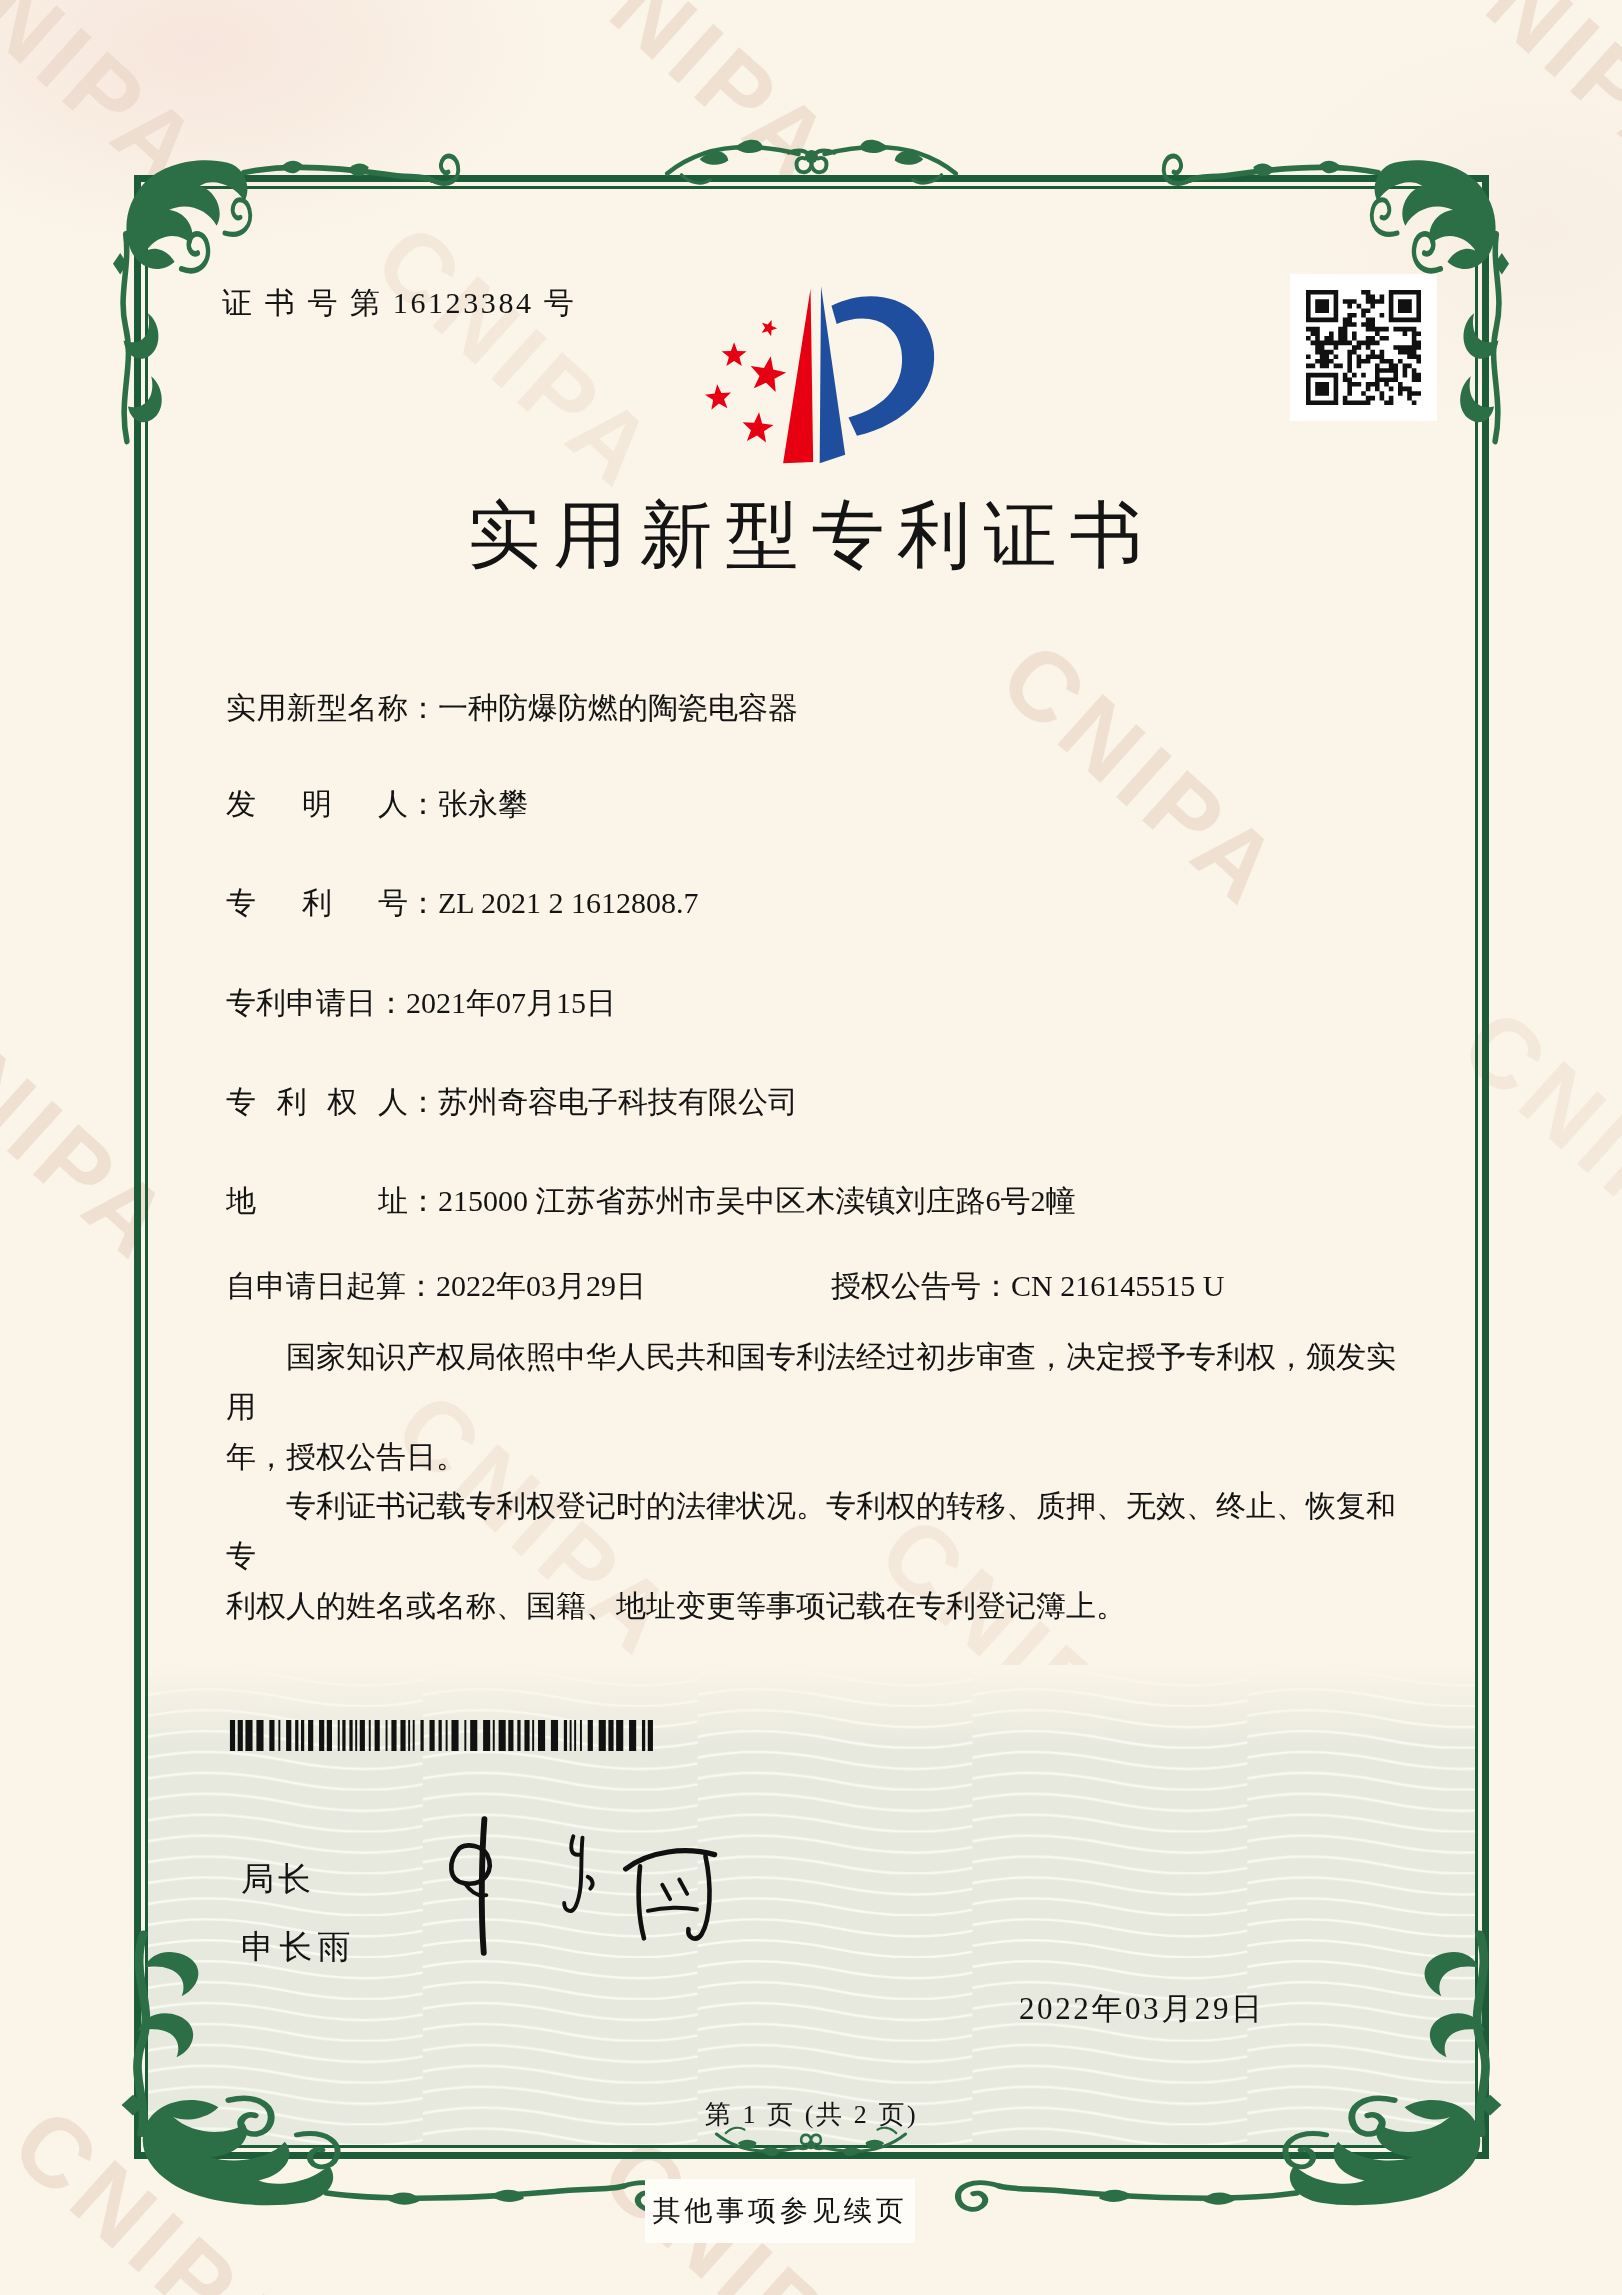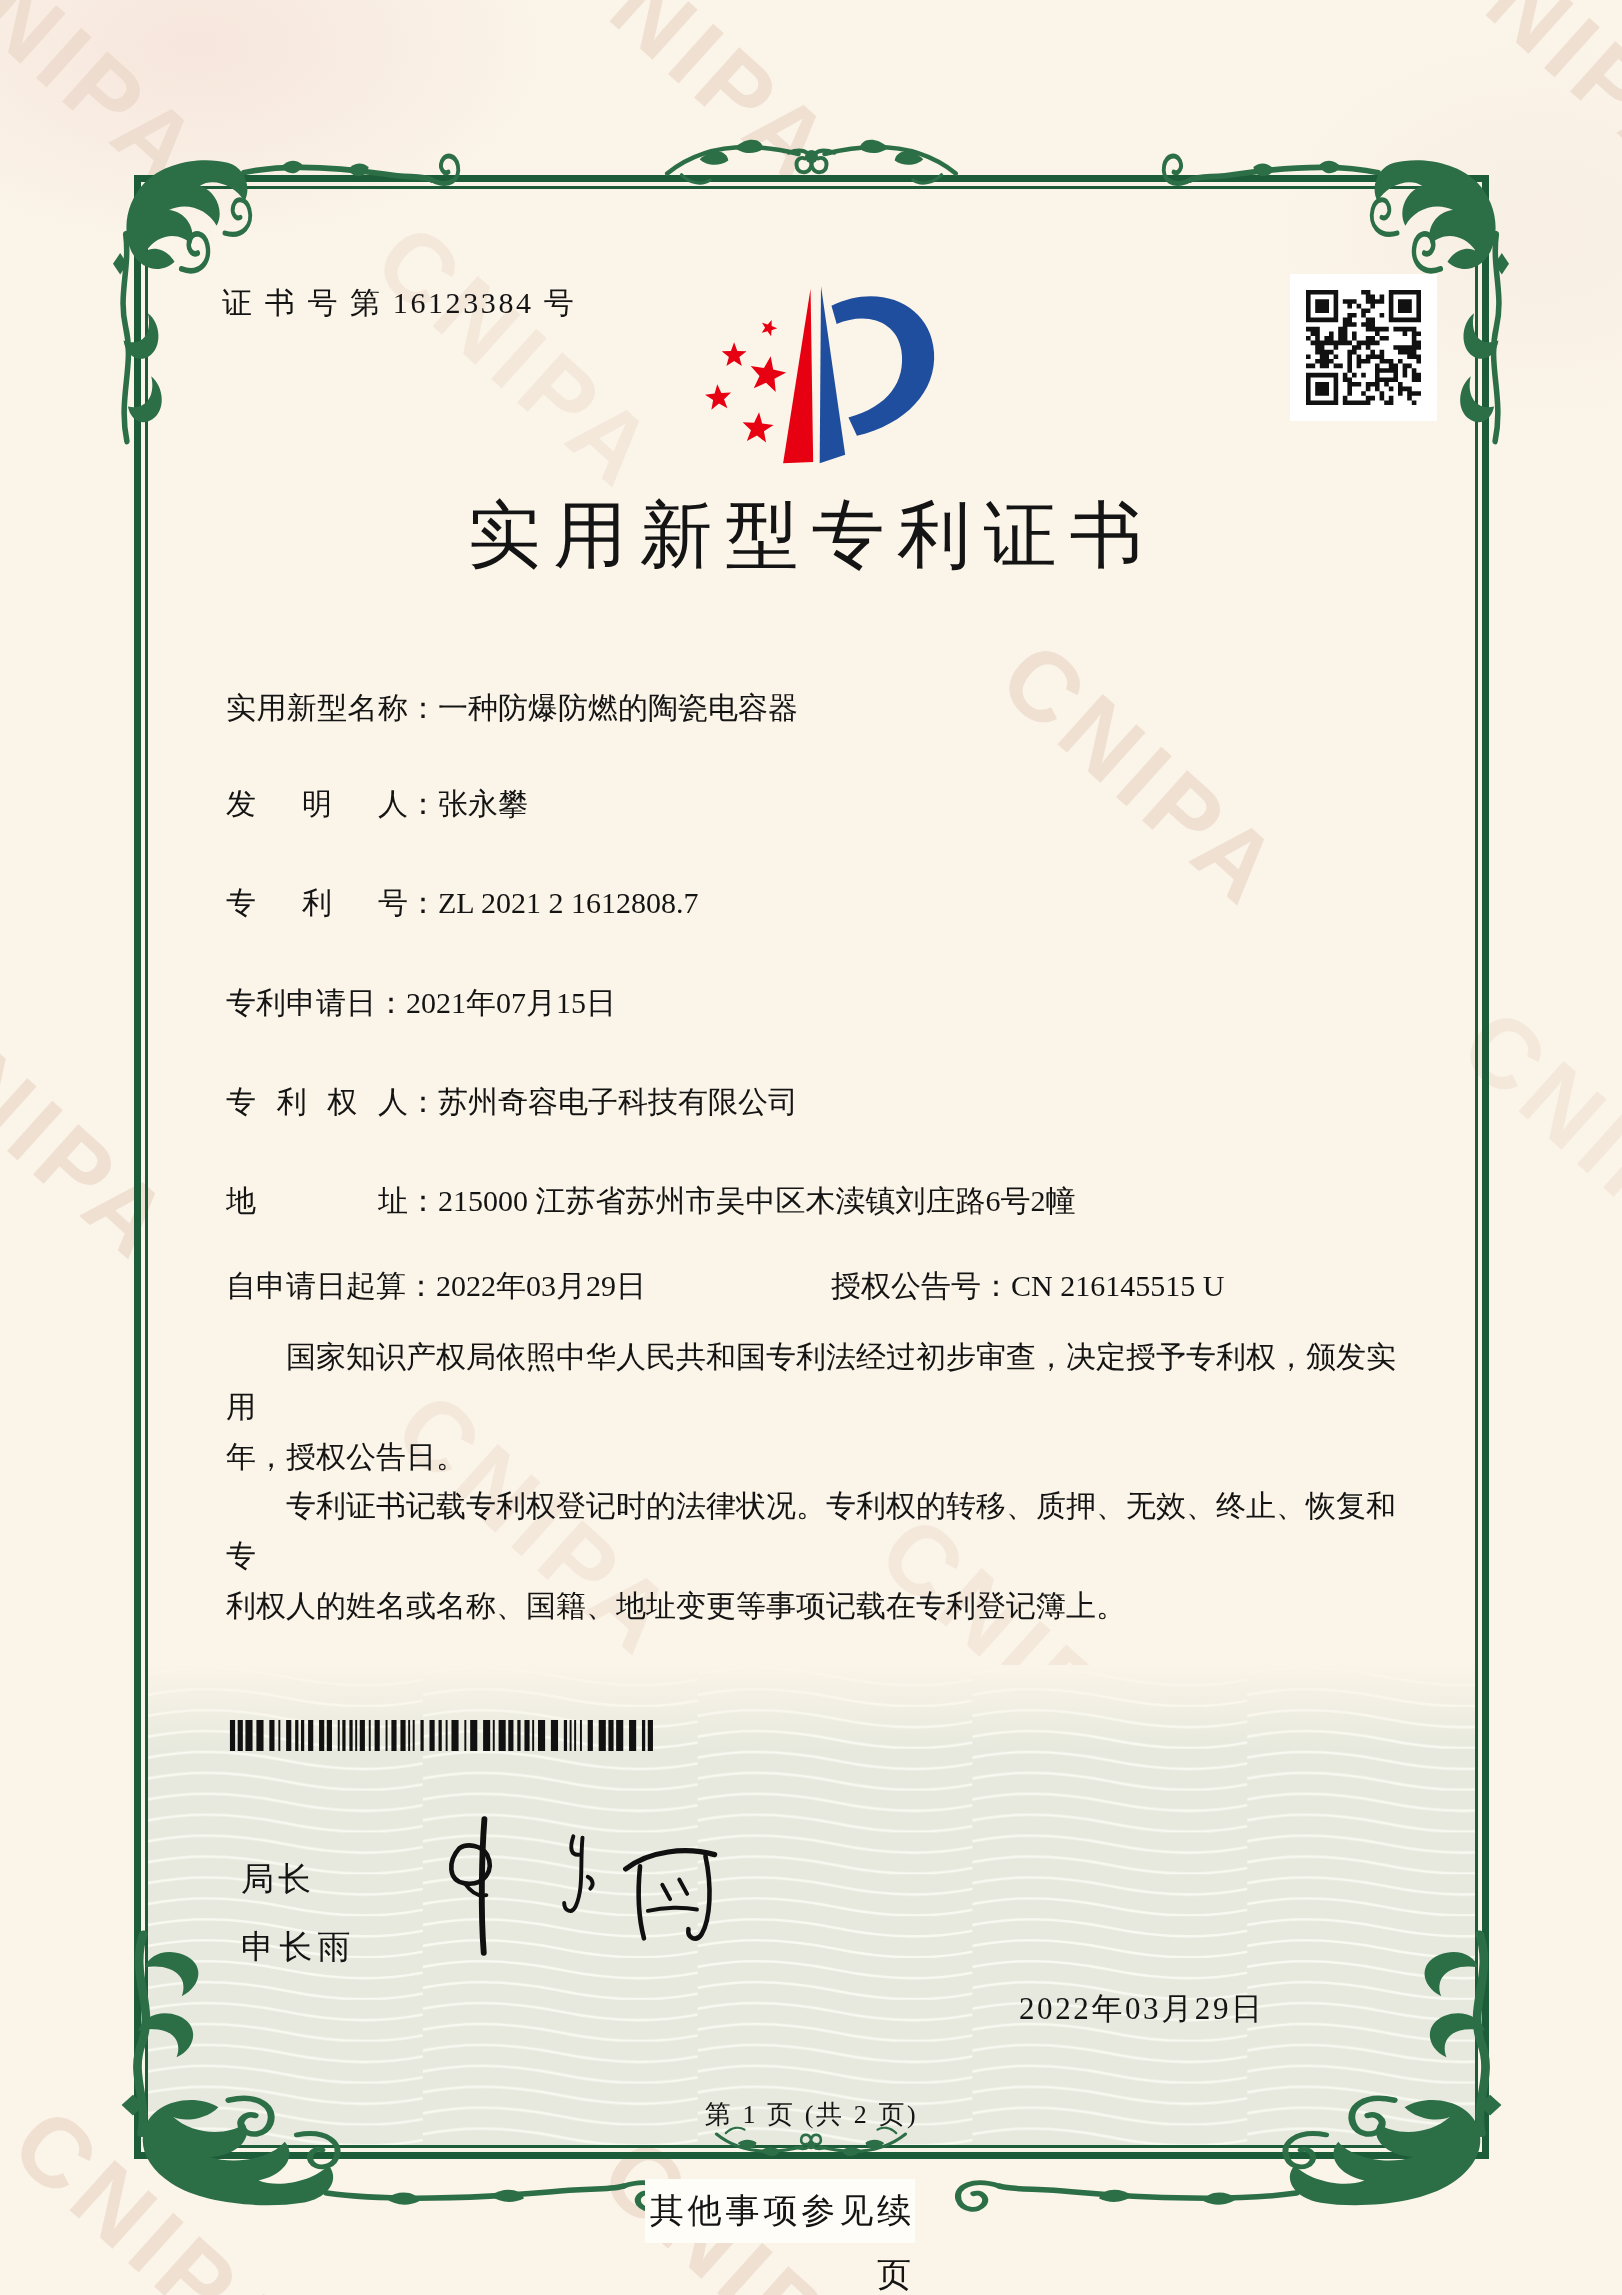--- a/index.html
+++ b/index.html
@@ -32,21 +32,21 @@
   .jlabel{display:inline-flex; justify-content:space-between; width:182px; vertical-align:top;}
   .para{position:absolute; left:226px; width:1178px; font-size:30px; line-height:50px; z-index:5;}
   .wave{position:absolute; left:148px; top:1665px; z-index:3;}
   .barcode{position:absolute; left:226px; top:1720px; z-index:5;}
   .dir-title{position:absolute; left:241px; top:1857px; font-size:33px; letter-spacing:3.9px; z-index:5;}
   .dir-name{position:absolute; left:241px; top:1925px; font-size:33px; letter-spacing:5.2px; z-index:5;}
   .sig{position:absolute; left:419px; top:1814px; z-index:5;}
   .grant-date-bottom{position:absolute; left:1019px; top:1988px; font-size:31px; letter-spacing:2.6px; z-index:5;}
   .page-info{position:absolute; left:0; width:100%; top:2097px; text-align:center; font-size:26px; letter-spacing:2.6px; z-index:5;}
   .cont-box{position:absolute; left:645px; top:2179px; width:270px; height:64px; background:#fffdf8; z-index:5;}
-  .cont-note{display:block; width:100%; height:48px; line-height:64px; text-align:right; font-size:34px; letter-spacing:3.9px;}
+  .cont-note{display:block; width:100%; height:48px; line-height:64px; text-align:center; font-size:28px; letter-spacing:3.9px;}
 </style>
 </head>
 <body>
 
 <div class="page">
 
   <span class="wm" style="left:62px;top:56px">CNIPA</span>
   <span class="wm" style="left:694px;top:52px">CNIPA</span>
   <span class="wm" style="left:1570px;top:46px">CNIPA</span>
   <span class="wm faint" style="left:517px;top:357px">CNIPA</span>

